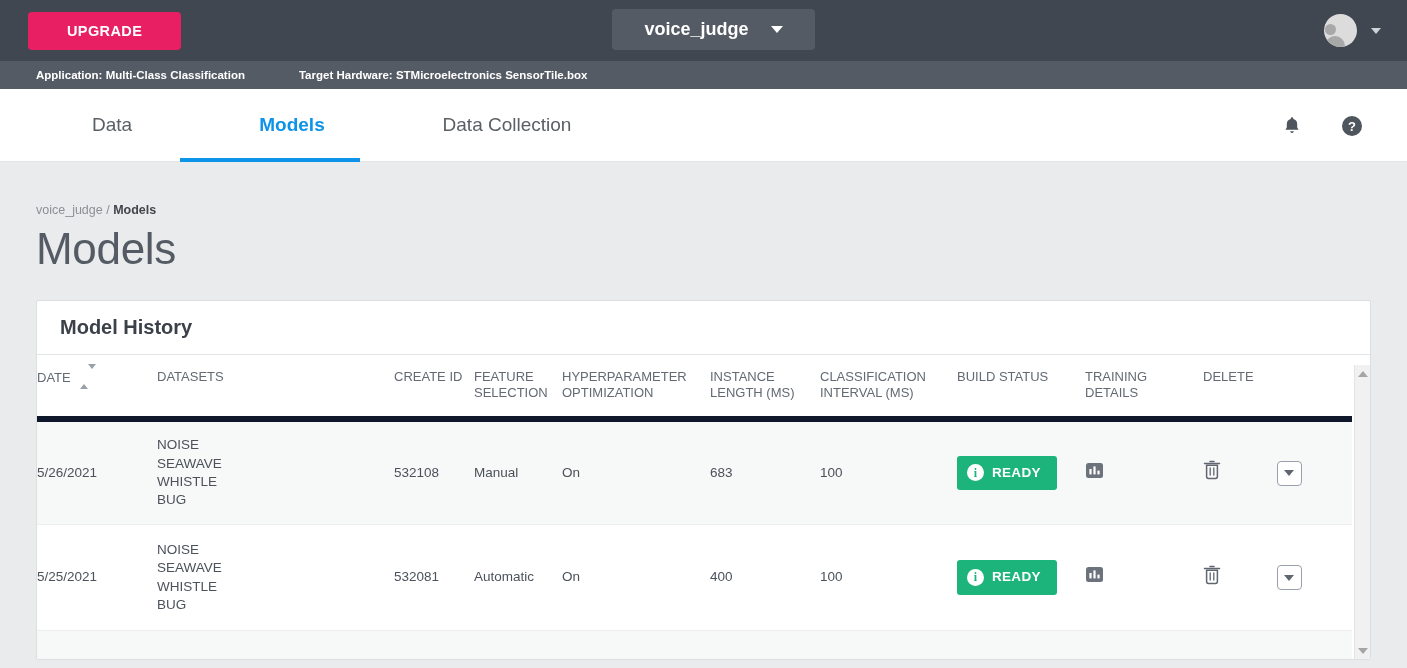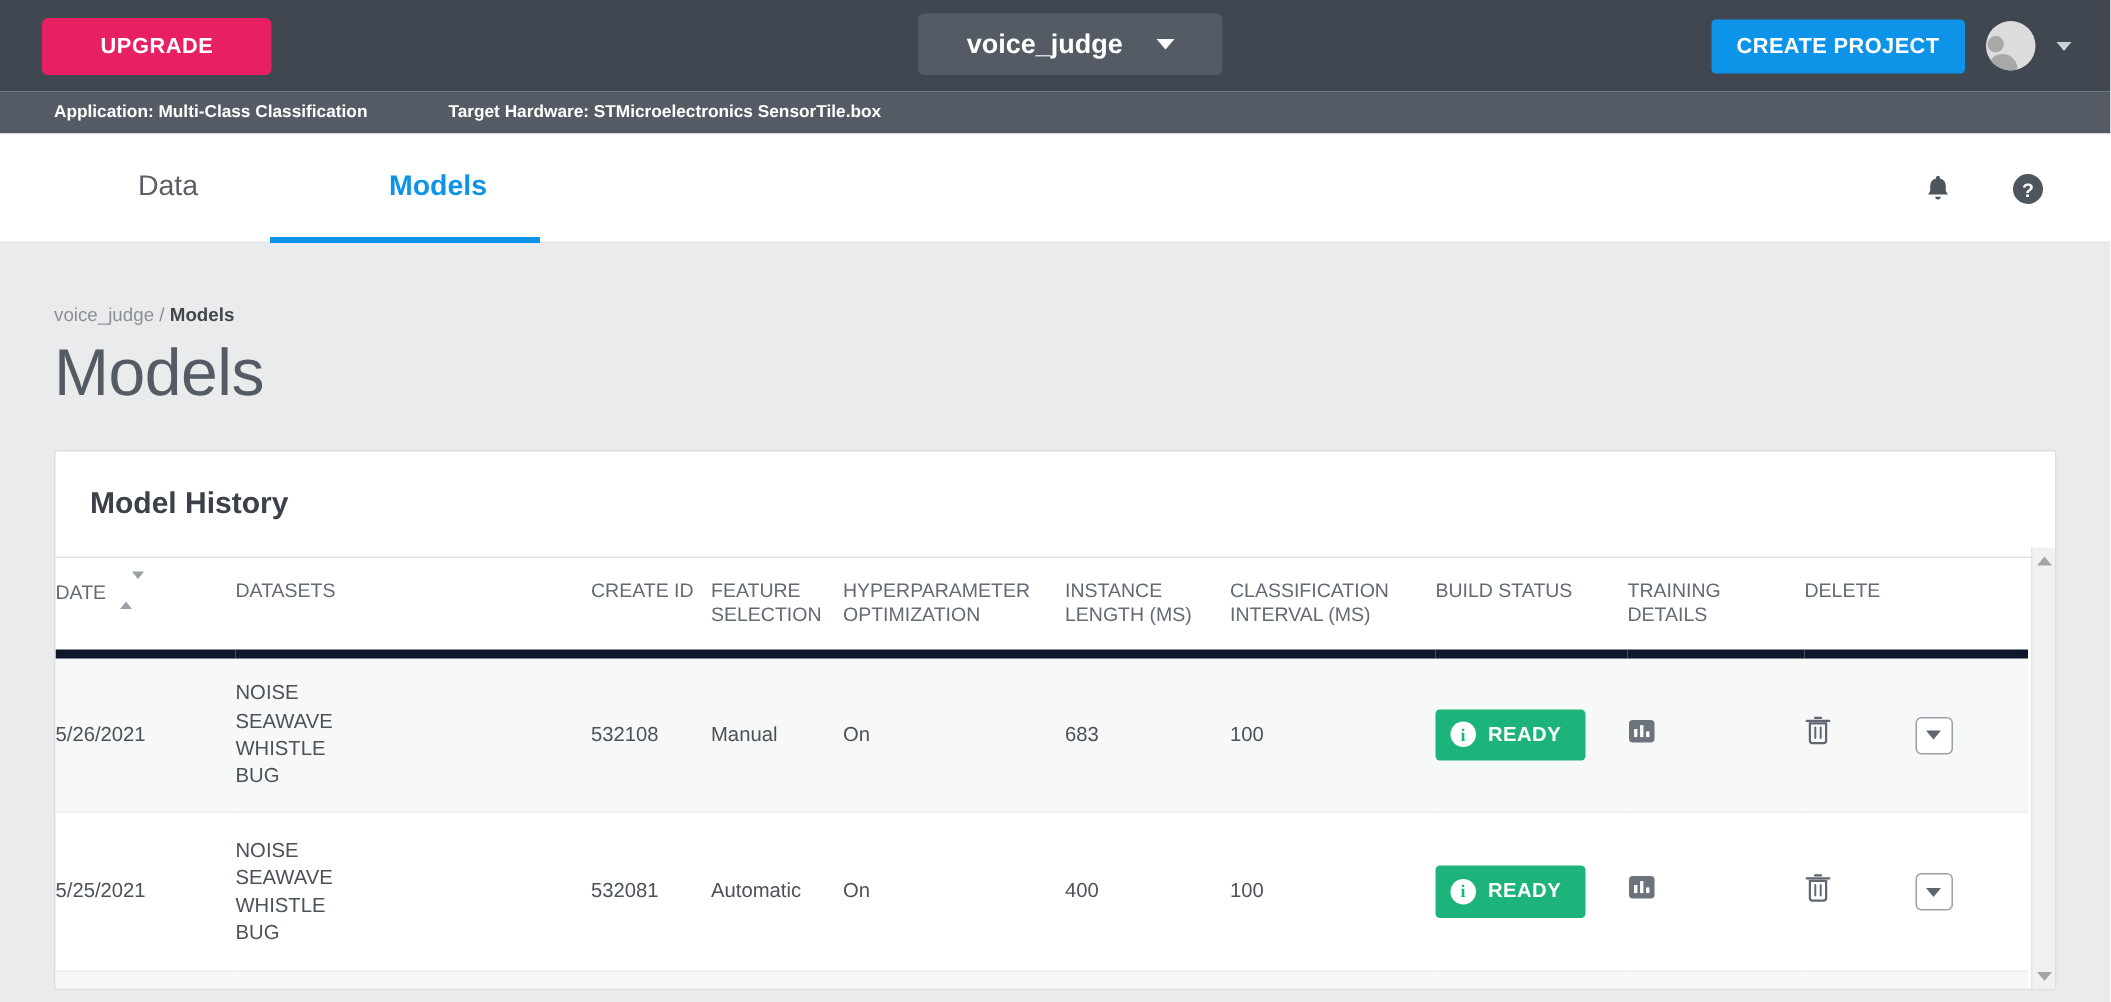--- a/index.html
+++ b/index.html
@@ -193,21 +193,21 @@
   .card {
     margin-top: 26px;
     background: #ffffff;
     border: 1px solid #dcdee0;
     border-radius: 2px;
     height: 360px;
     position: relative;
     overflow: hidden;
   }
   .card-header {
-    height: 71px;
+    height: 54px;
     display: flex; align-items: center;
     padding-left: 23px;
     border-bottom: 1px solid #e2e4e6;
   }
   .card-title {
     font-size: 20px;
     font-weight: 700;
     color: #3c4149;
   }
 
@@ -317,37 +317,37 @@
 
 <div class="topbar">
   <button class="upgrade-btn">UPGRADE</button>
 
   <div class="project-select">
     <span class="pname">voice_judge</span>
     <span class="caret-down"></span>
   </div>
 
   <div class="topbar-right">
-    <button class="create-btn">CREATE PROJECT</button>
     <div class="avatar">
       <div class="head"></div>
         <div class="body"></div>
     </div>
     <span class="caret-down sm"></span>
   </div>
 </div>
 
 <div class="subbar">
   <span class="item">Application: Multi-Class Classification</span>
   <span class="item">Target Hardware: STMicroelectronics SensorTile.box</span>
 </div>
 
 <div class="tabbar">
   <div class="tab t0">Data</div>
   <div class="tab t1 active">Models</div>
+  <div class="tab t2">Data Collection</div>
   <div class="tabbar-right">
     <span class="icon-btn">
       <svg width="18" height="20" viewBox="0 0 18 20">
           <path d="M9 1.2a1.3 1.3 0 0 1 1.3 1.3v.5a5.2 5.2 0 0 1 3.9 5v3.4l1.4 2.3H2.4l1.4-2.3V8a5.2 5.2 0 0 1 3.9-5v-.5A1.3 1.3 0 0 1 9 1.2z" fill="#4f555d"></path>
           <path d="M7.2 15.2h3.6a1.8 1.8 0 0 1-3.6 0z" fill="#4f555d"></path>
         </svg>
     </span>
     <span class="icon-btn">
       <svg width="22" height="22" viewBox="0 0 22 22">
           <circle cx="11" cy="11" r="10" fill="#4f555d"></circle>

